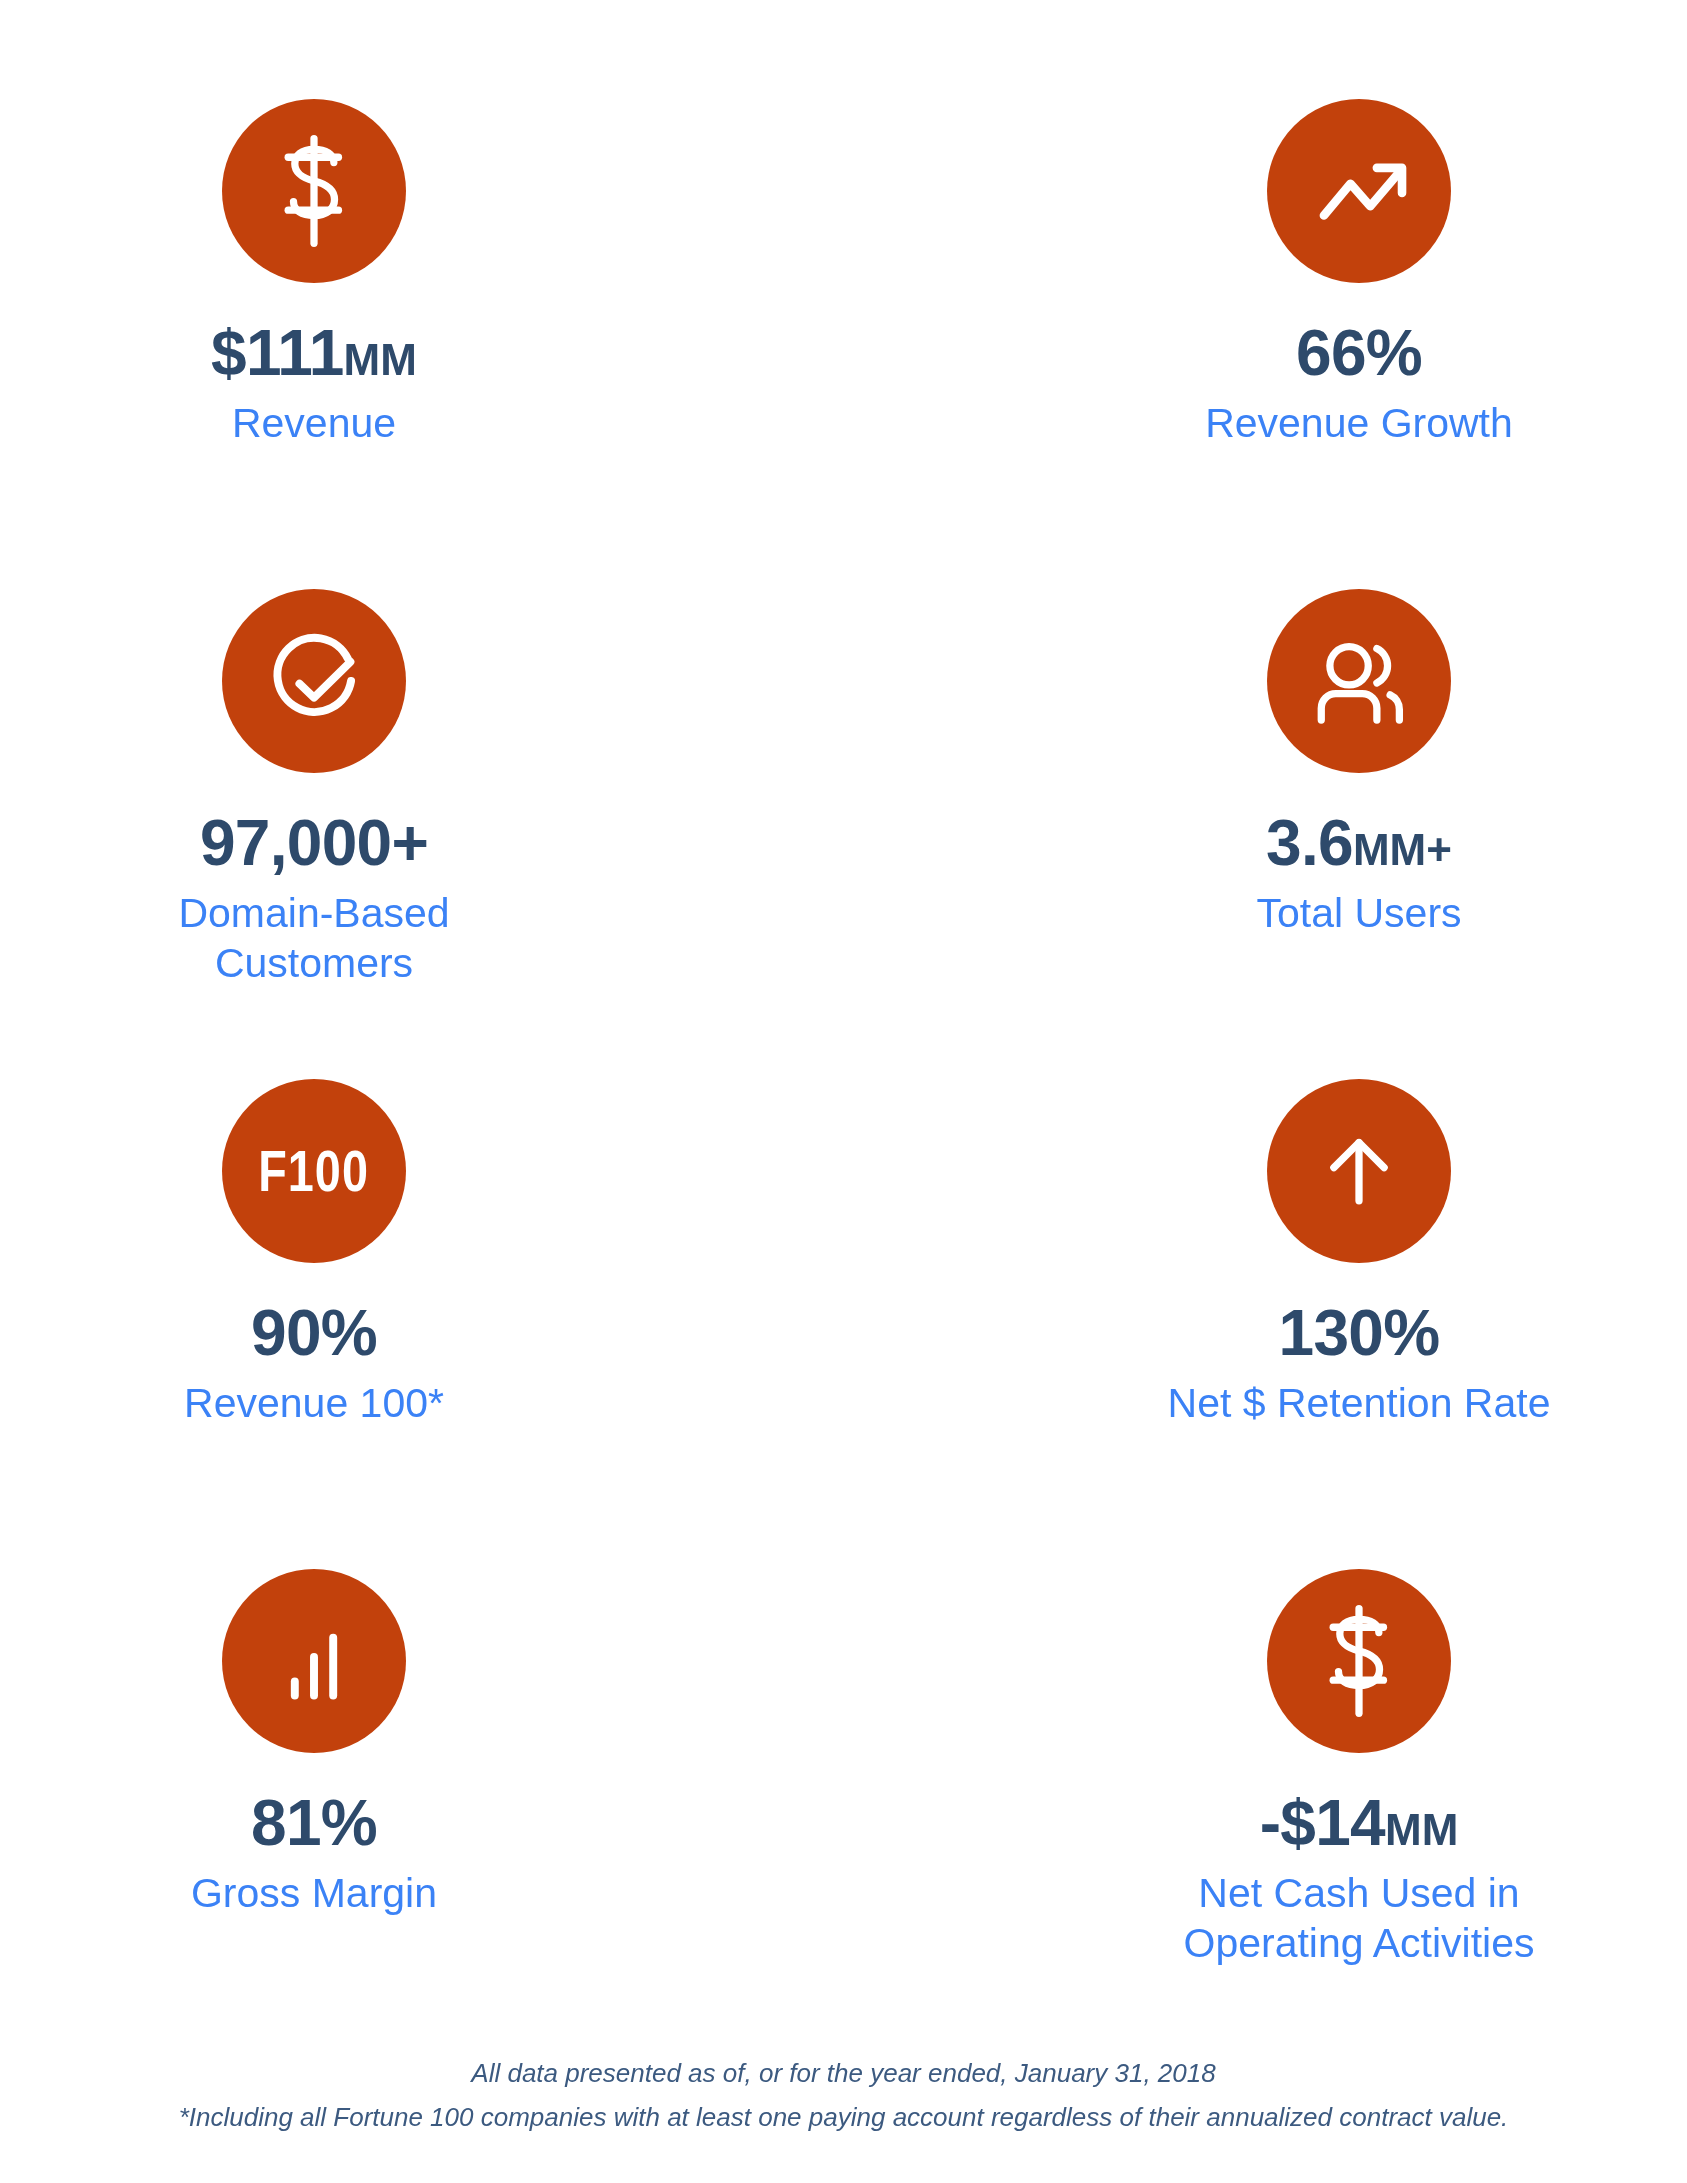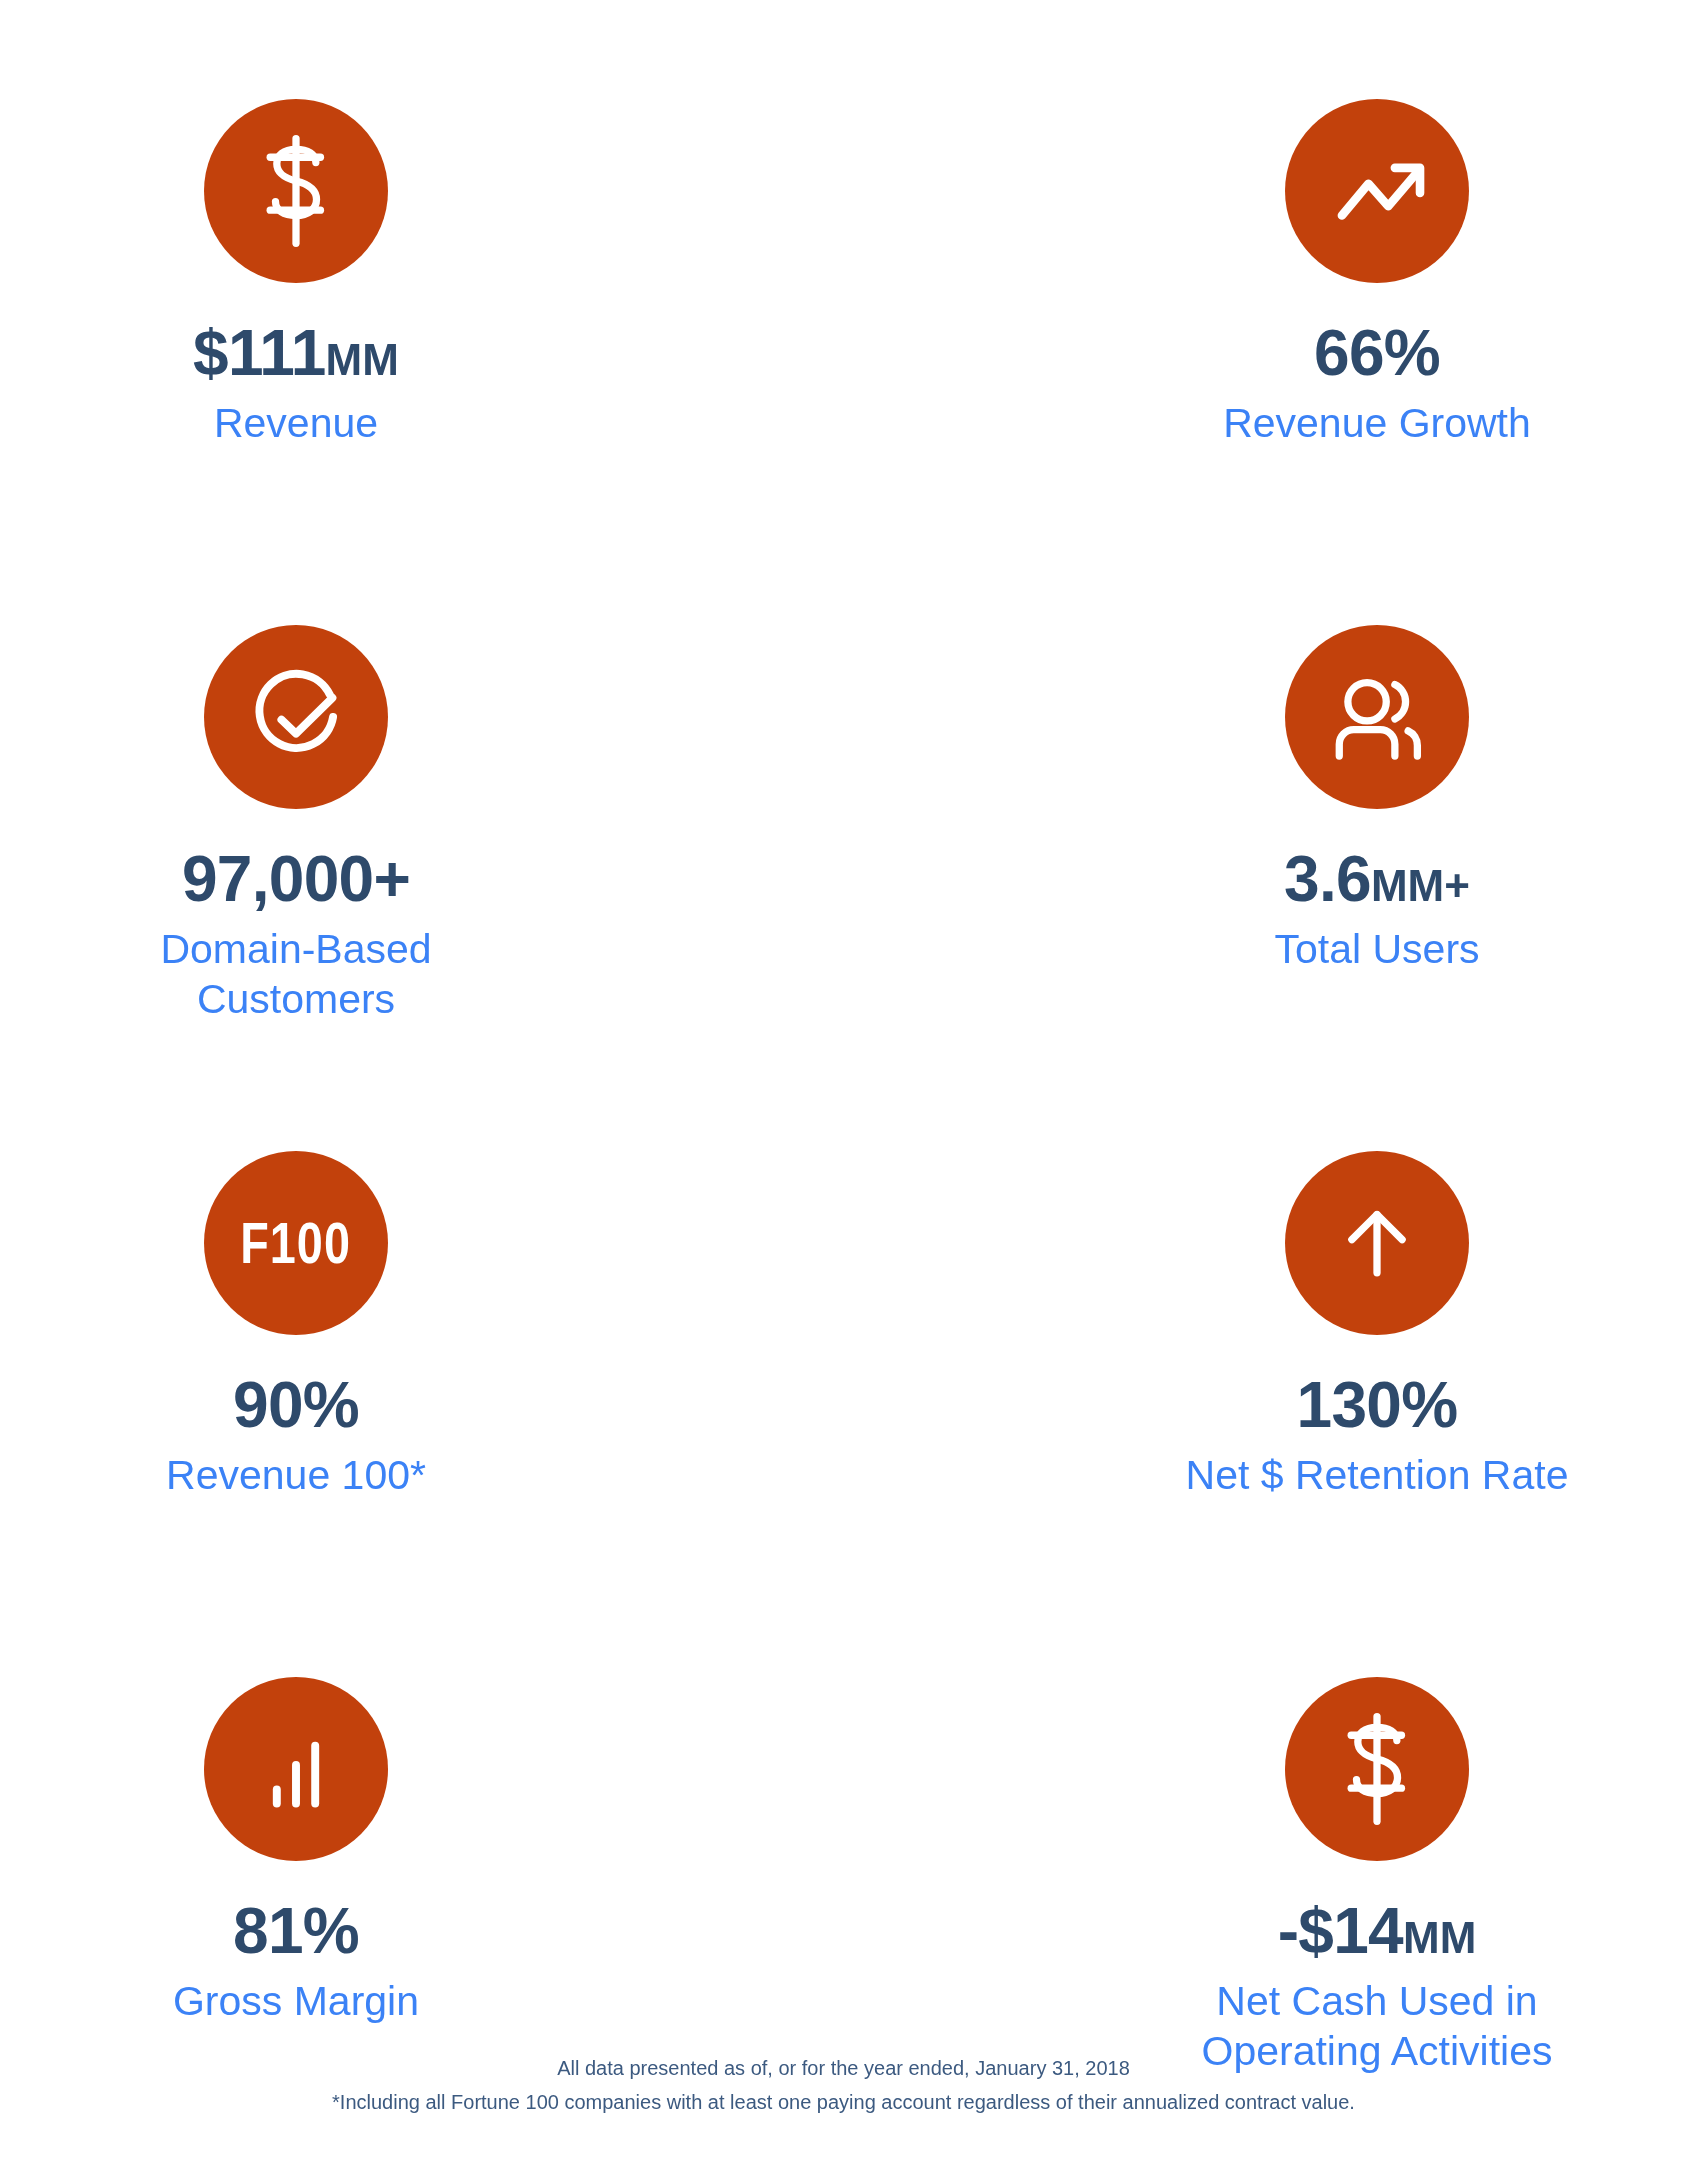--- a/index.html
+++ b/index.html
@@ -27,21 +27,20 @@
     position: absolute;
     top: 99px;
     left: 0;
     width: 1687px;
     display: grid;
     grid-template-columns: repeat(2, 1fr);
     grid-template-rows: repeat(4, 490px);
     column-gap: 0;
     row-gap: 0;
     justify-items: center;
-    gap: 36px;
   }
 
   
   .metrics-grid > .metric-cell:nth-child(odd)  { justify-self: end;   padding-right: 298px; }
   .metrics-grid > .metric-cell:nth-child(even) { justify-self: start; padding-left: 284px; }
 
   .metric-cell {
     width: 463px;
     display: flex;
     flex-direction: column;
@@ -97,21 +96,22 @@
   }
 
   .footnotes {
     position: absolute;
     left: 0;
     top: 2051px;
     width: 1687px;
     text-align: center;
   }
   .footnote-line {
-    font-size: 20px;
+    font-style: italic;
+    font-size: 26px;
     line-height: 1.7;
     color: #3C5A80;
   }
 </style>
 </head>
 <body>
 
 <div id="sheet">
 
   <div class="metrics-grid">

